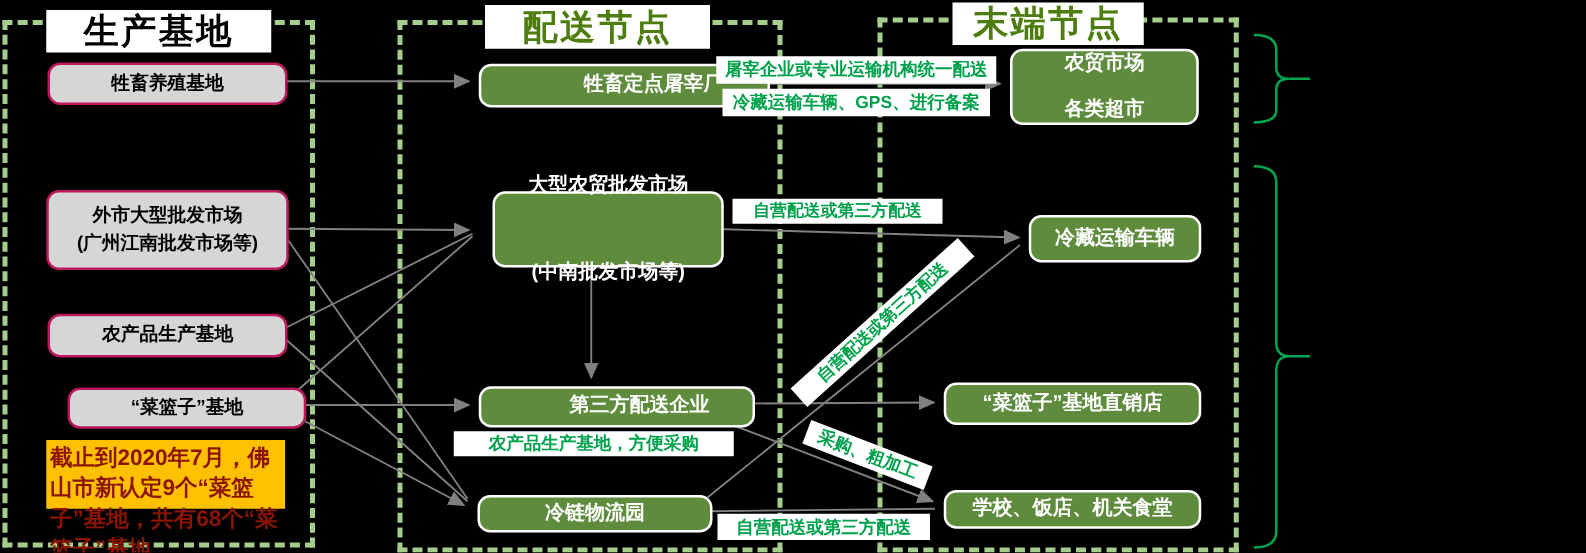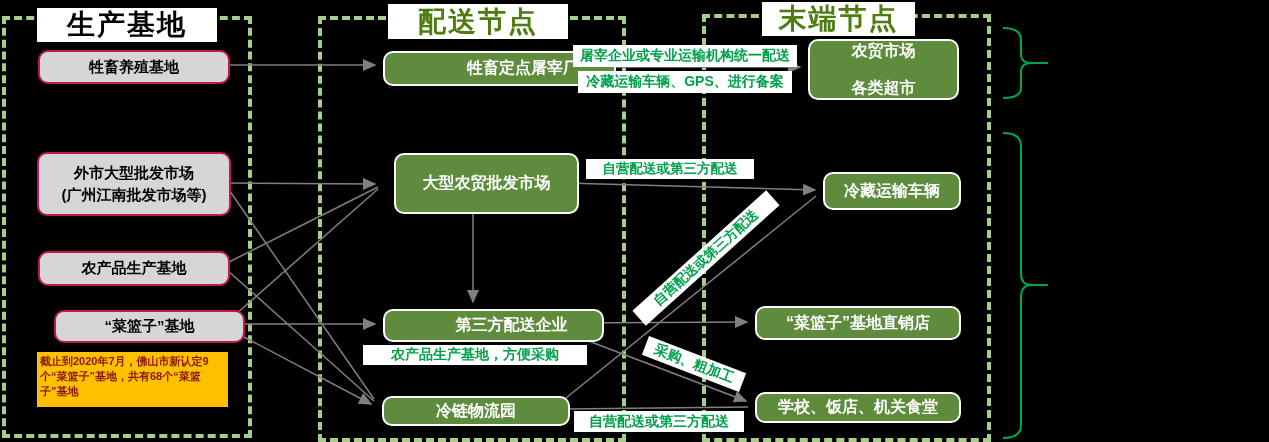--- a/index.html
+++ b/index.html
@@ -17,21 +17,21 @@
         align-items:center;justify-content:center;color:#000;font-weight:bold;
         font-size:15px;line-height:1.5;text-align:center;}
   .nbox{position:absolute;background:#5E8C3C;border:2px solid #fff;
         border-radius:10px;z-index:2;display:flex;flex-direction:column;
         align-items:center;justify-content:center;color:#fff;font-weight:bold;
         font-size:16px;line-height:1.55;text-align:center;}
   .chip{position:absolute;background:#fff;color:#00A14B;font-weight:bold;
         z-index:2;display:flex;align-items:center;justify-content:center;
         font-size:14px;white-space:nowrap;}
   .note{position:absolute;background:#FFC000;color:#8B1500;z-index:2;
-        font-size:11px;font-weight:bold;line-height:1.36;padding:2px 3px;
+        font-size:18px;font-weight:bold;line-height:1.36;padding:2px 3px;
         box-sizing:border-box;}
   .line2{display:block;}
 </style>
 </head>
 <body>
 
 <div class="panel" style="left:2px;top:16px;width:242px;height:414px;"></div>
 <div class="panel" style="left:318px;top:16px;width:300px;height:418px;"></div>
 <div class="panel" style="left:702px;top:14px;width:281px;height:420px;"></div>
 
@@ -91,20 +91,21 @@
 </div>
 <div class="note" style="left:37px;top:352px;width:191px;height:55px;">
   <span>截止到2020年7月，佛山市新认定9个“菜篮子”基地，共有68个“菜篮子”基地</span>
 </div>
 
 <div class="nbox" style="left:383px;top:51px;width:182px;height:31px;padding-left:47px;">
   <span>牲畜定点屠宰厂</span>
 </div>
 <div class="nbox" style="left:394px;top:153px;width:181px;height:57px;gap:44px;">
   <span>大型农贸批发市场</span>
+  <span class="line2">(中南批发市场等)</span>
 </div>
 <div class="nbox" style="left:383px;top:309px;width:181px;height:29px;padding-left:36px;">
   <span>第三方配送企业</span>
 </div>
 <div class="nbox" style="left:382px;top:396px;width:184px;height:26px;">
   <span>冷链物流园</span>
 </div>
 
 <div class="nbox" style="left:808px;top:39px;width:147px;height:57px;gap:12px;">
   <span>农贸市场</span>

